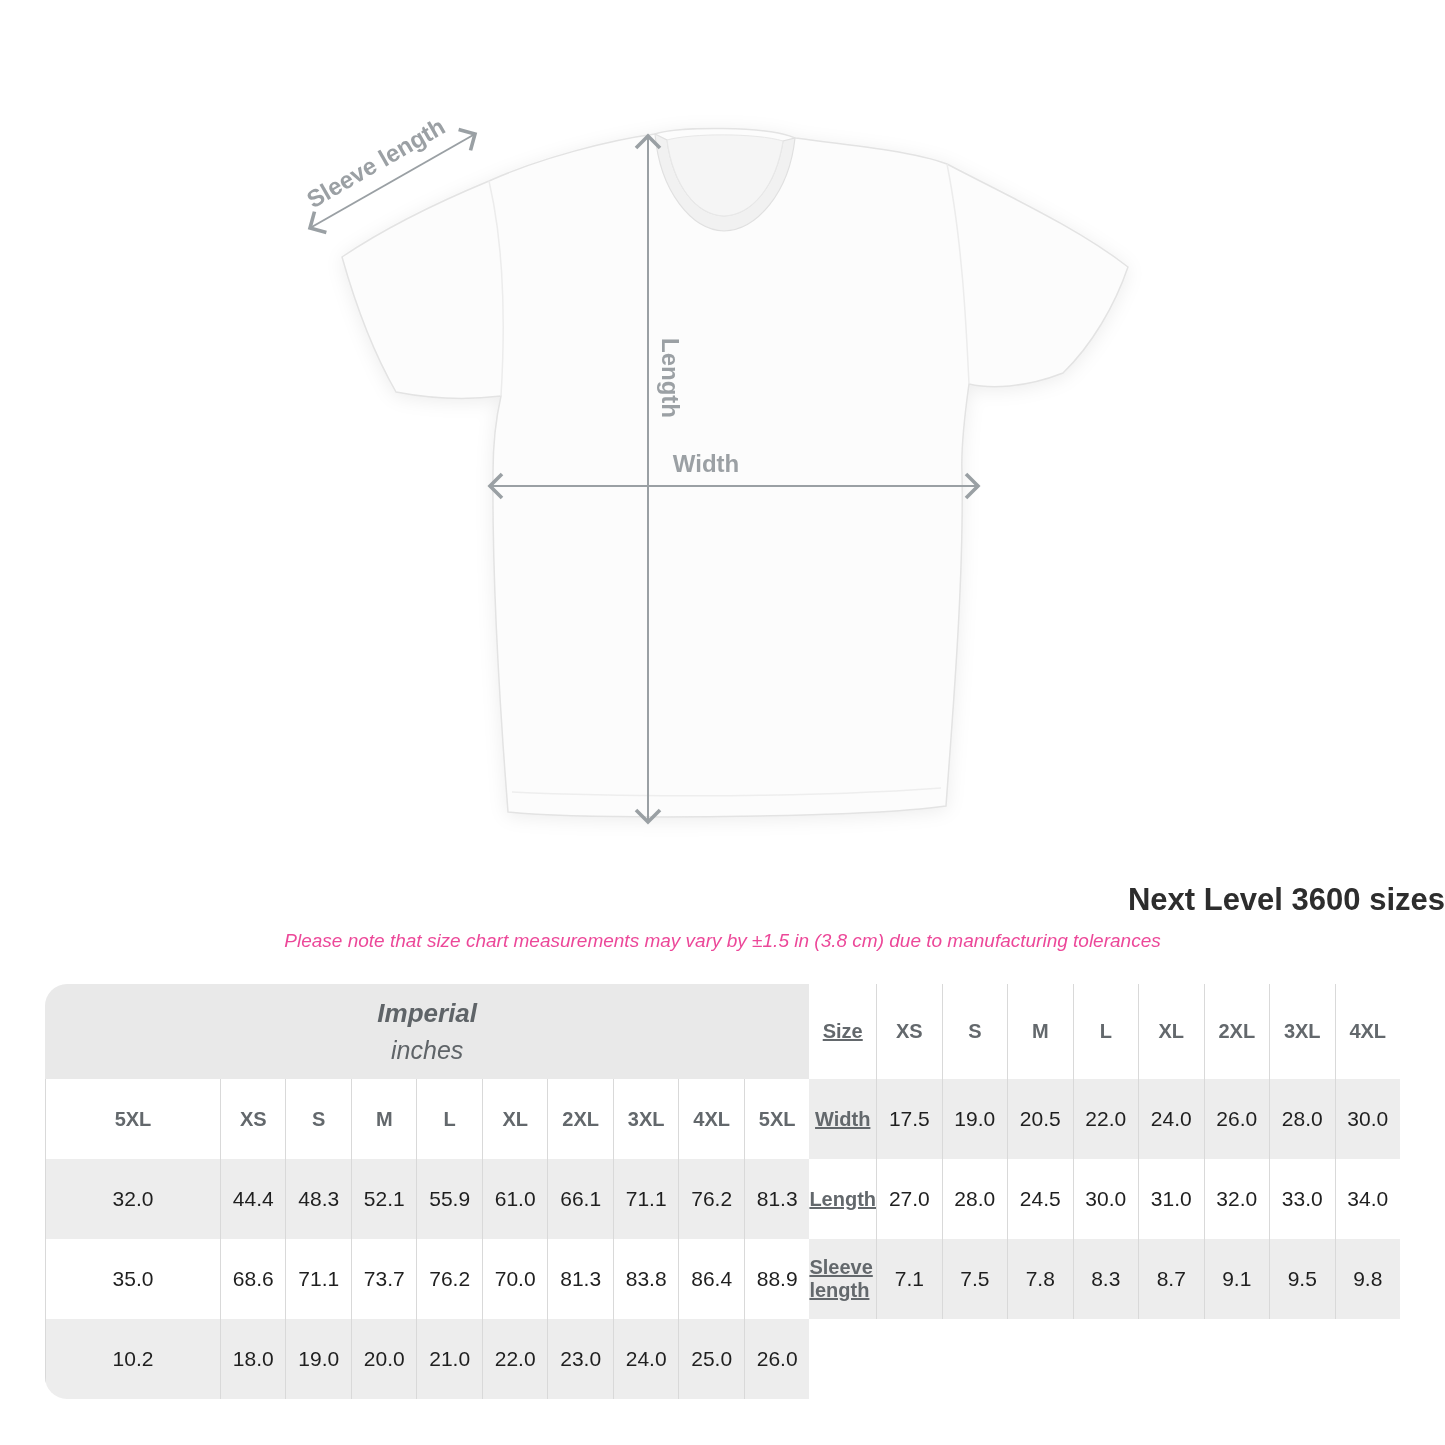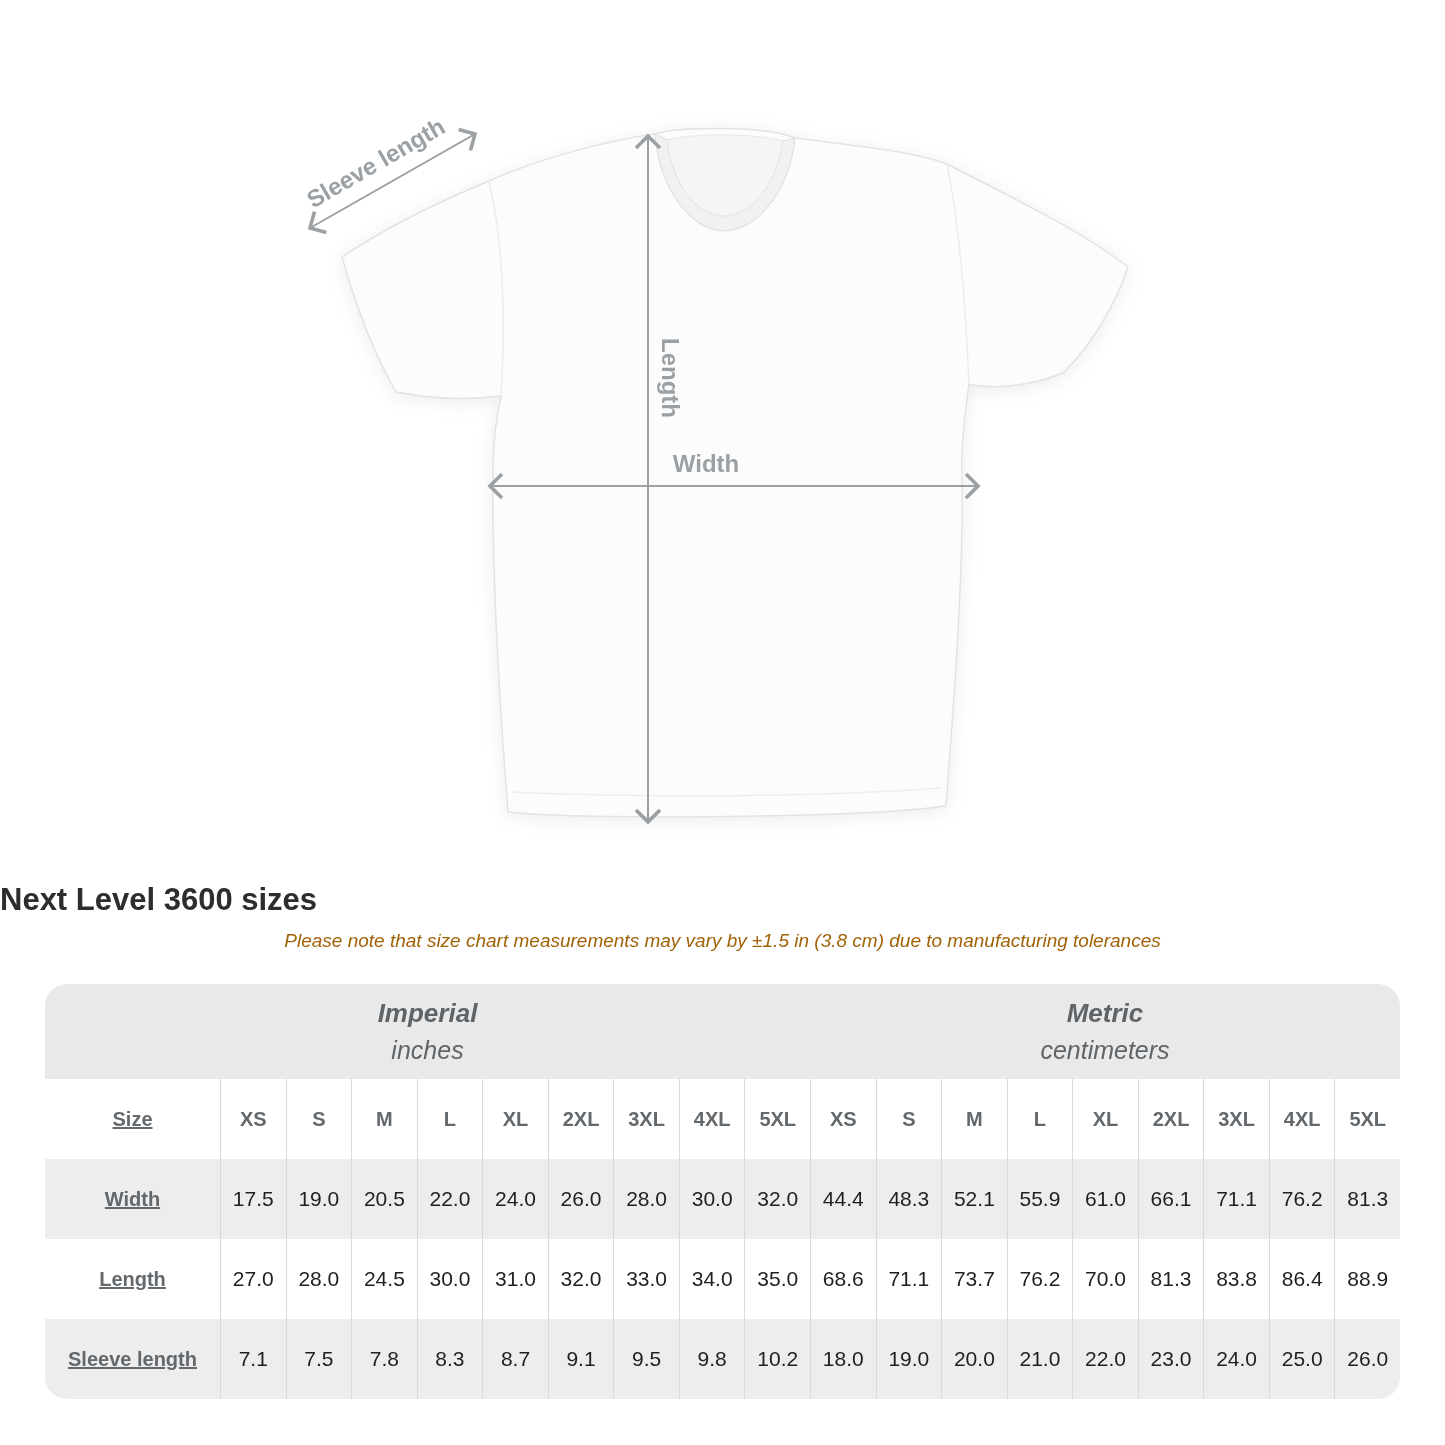--- a/index.html
+++ b/index.html
@@ -3,22 +3,22 @@
 <meta charset="utf-8">
 <style>
   html,body{margin:0;padding:0;background:#ffffff;}
   body{width:1445px;height:1445px;overflow:hidden;font-family:"Liberation Sans",sans-serif;}
 
   
   .diagram{width:1445px;height:856px;position:relative;}
   .diagram svg{display:block;}
 
   
-  .page-title{margin:26px 0 0;text-align:left;font-size:31px;font-weight:700;color:#2d2d2d;}
-  .page-subtitle{margin:12px 0 0;text-align:center;font-size:19px;font-style:italic;color:#a16207;}
+  .page-title{margin:26px 0 0;text-align:right;font-size:31px;font-weight:700;color:#2d2d2d;}
+  .page-subtitle{margin:12px 0 0;text-align:center;font-size:19px;font-style:italic;color:#ec4899;}
 
   
   .tbl{
     margin:32px 45px 0;
     display:grid;
     grid-template-columns:175px repeat(18,1fr);
     grid-template-rows:95px 80px 80px 80px 80px;
     border-radius:22px;
     overflow:hidden;
     background:#ffffff;
@@ -90,24 +90,20 @@
 
 <div class="page-title">Next Level 3600 sizes</div>
 <div class="page-subtitle">Please note that size chart measurements may vary by ±1.5 in (3.8 cm) due to manufacturing tolerances</div>
 
 <div class="tbl">
 
   <div class="band band-imperial">
     <div class="band-title">Imperial</div>
     <div class="band-unit">inches</div>
   </div>
-  <div class="band band-metric">
-    <div class="band-title">Metric</div>
-    <div class="band-unit">centimeters</div>
-  </div>
 
   <div class="cell lbl">Size</div>
   <div class="list"><div class="cell head">XS</div><div class="cell head">S</div><div class="cell head">M</div><div class="cell head">L</div><div class="cell head">XL</div><div class="cell head">2XL</div><div class="cell head">3XL</div><div class="cell head">4XL</div><div class="cell head">5XL</div></div>
   <div class="list"><div class="cell head">XS</div><div class="cell head">S</div><div class="cell head">M</div><div class="cell head">L</div><div class="cell head">XL</div><div class="cell head">2XL</div><div class="cell head">3XL</div><div class="cell head">4XL</div><div class="cell head">5XL</div></div>
 
   <div class="cell lbl gray">Width</div>
   <div class="list"><div class="cell gray">17.5</div><div class="cell gray">19.0</div><div class="cell gray">20.5</div><div class="cell gray">22.0</div><div class="cell gray">24.0</div><div class="cell gray">26.0</div><div class="cell gray">28.0</div><div class="cell gray">30.0</div><div class="cell gray">32.0</div></div>
   <div class="list"><div class="cell gray">44.4</div><div class="cell gray">48.3</div><div class="cell gray">52.1</div><div class="cell gray">55.9</div><div class="cell gray">61.0</div><div class="cell gray">66.1</div><div class="cell gray">71.1</div><div class="cell gray">76.2</div><div class="cell gray">81.3</div></div>
 
   <div class="cell lbl">Length</div>

